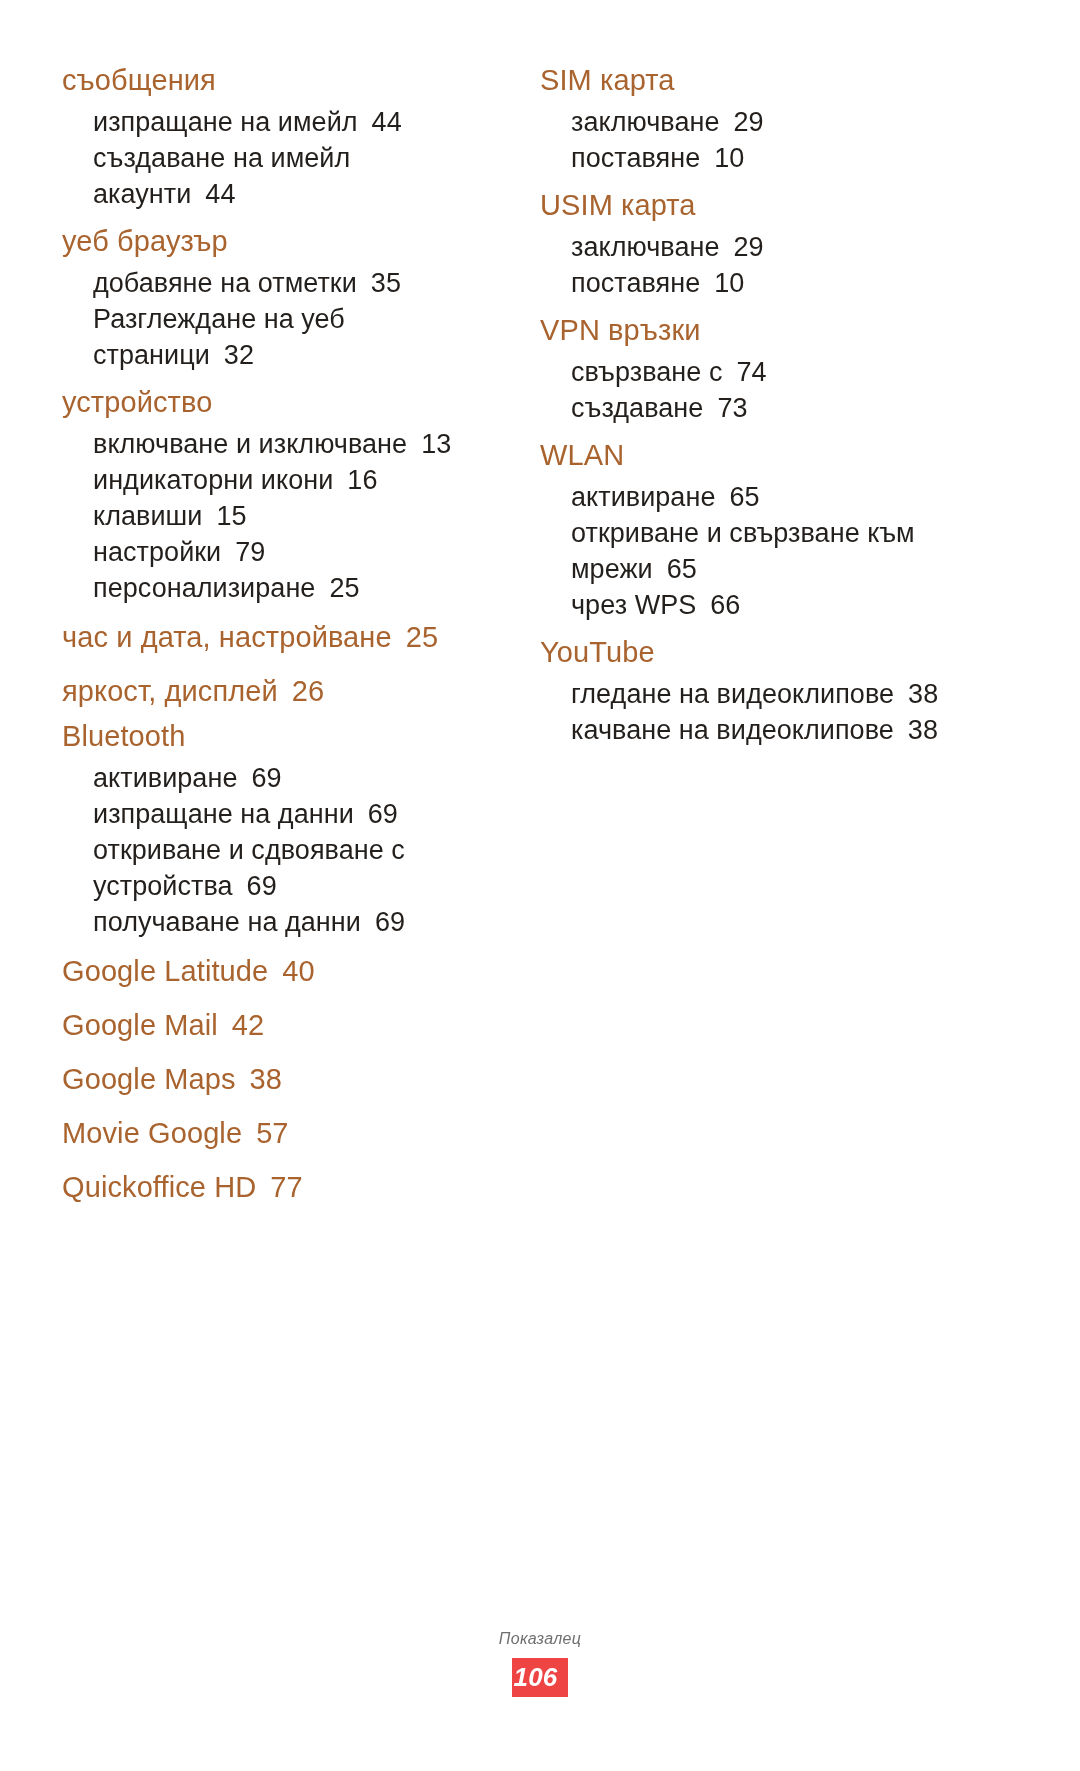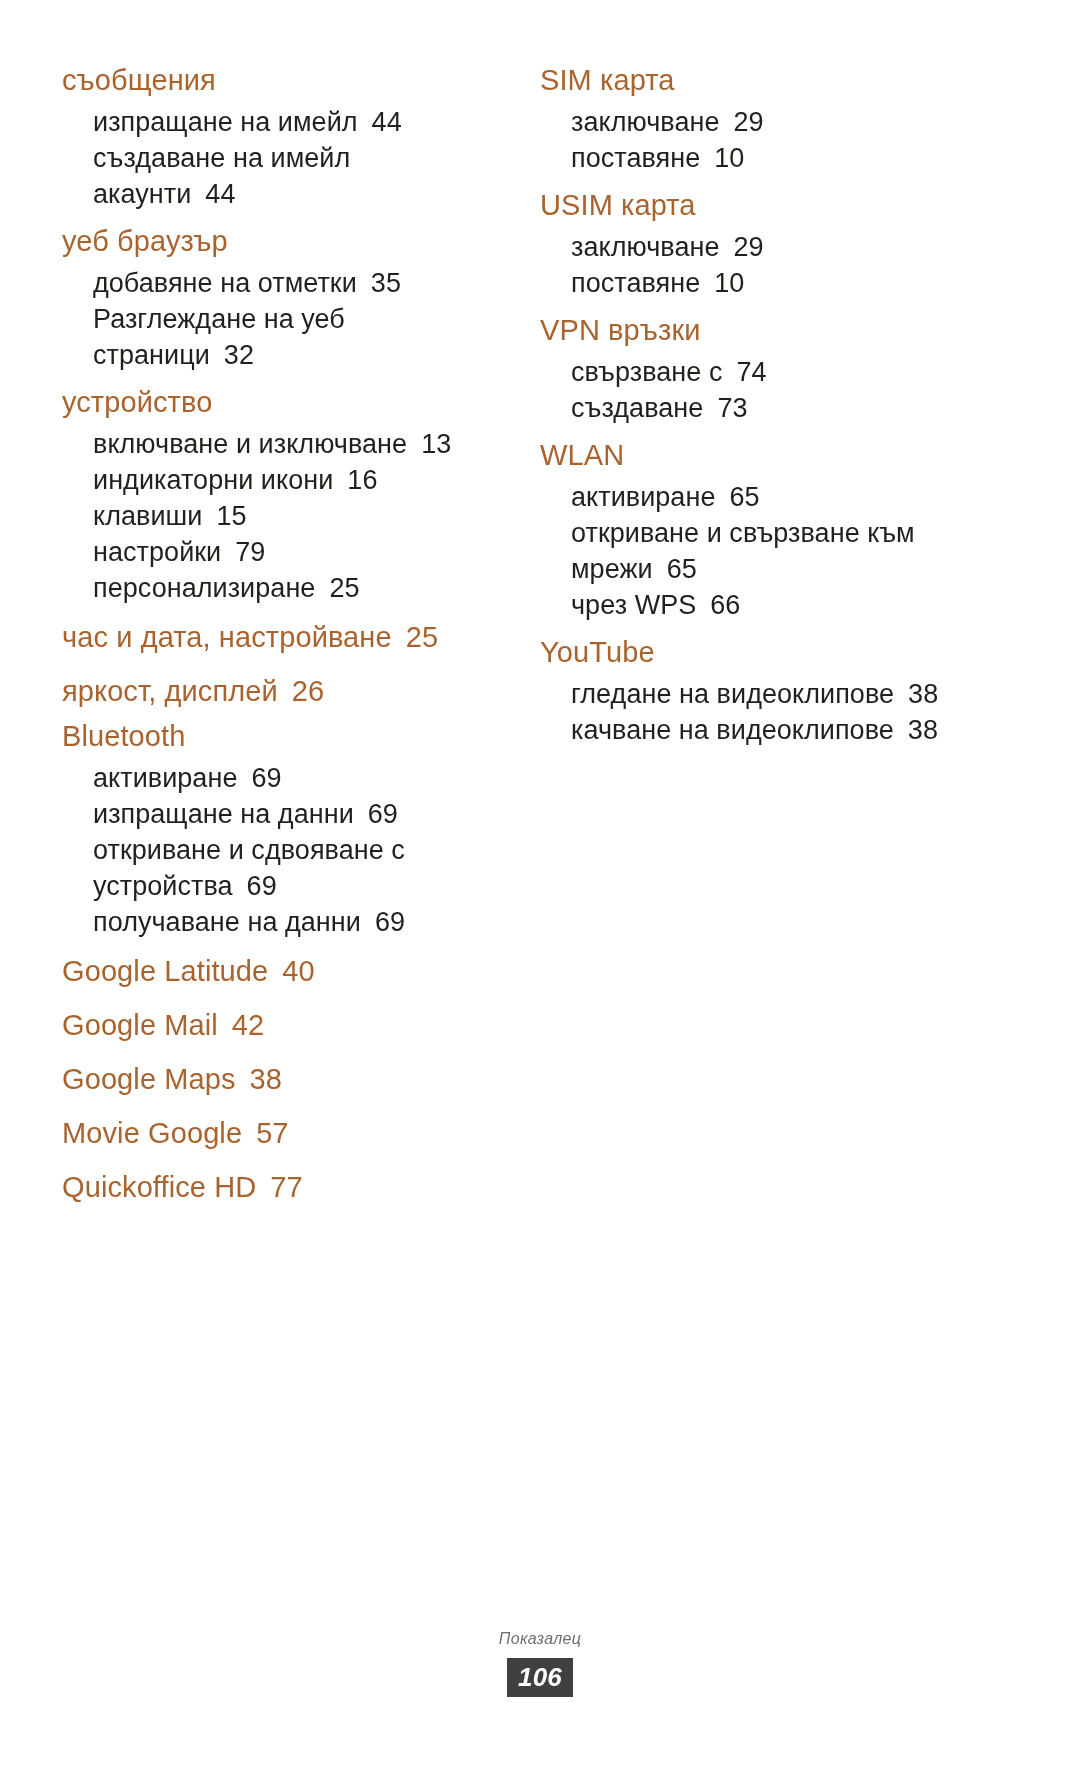--- a/index.html
+++ b/index.html
@@ -92,27 +92,27 @@
   .footer-label {
     font-style: italic;
     font-size: 16px;
     color: #6f6f6f;
     letter-spacing: 0.3px;
     line-height: 26px;
   }
   .footer-pagebox {
     display: inline-block;
     margin-top: 6px;
-    background: #404040;
+    background: #ef4444;
     color: #ffffff;
     font-style: italic;
     font-size: 26px;
     font-weight: 700;
     line-height: 34px;
-    padding: 2px 11px 3px 11px;
+    padding: 2px 11px 3px 2px;
     letter-spacing: 0.2px;
   }
 </style>
 </head>
 <body>
 
 <div class="page">
 
   <div class="columns">
     <div class="col left">

